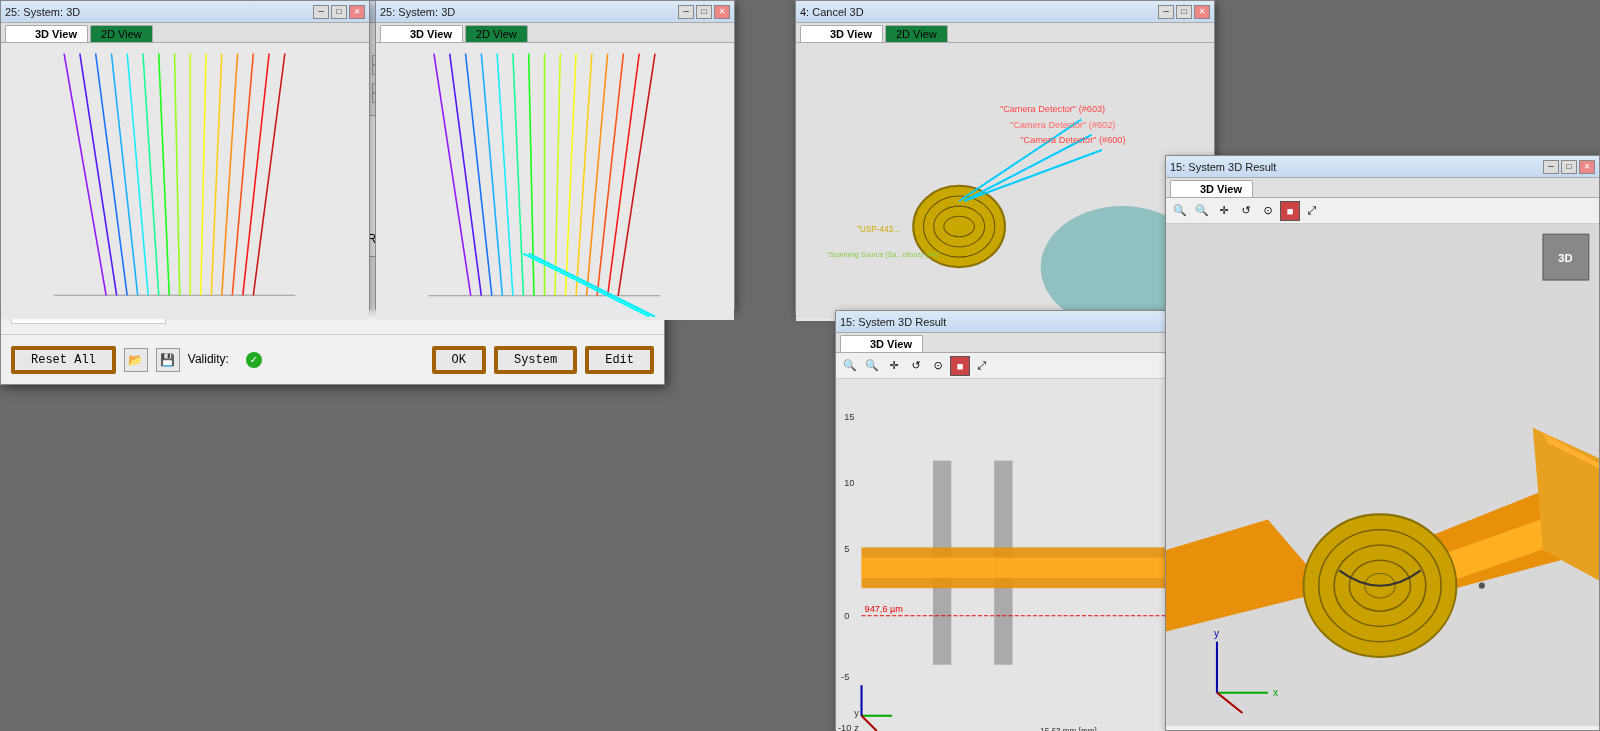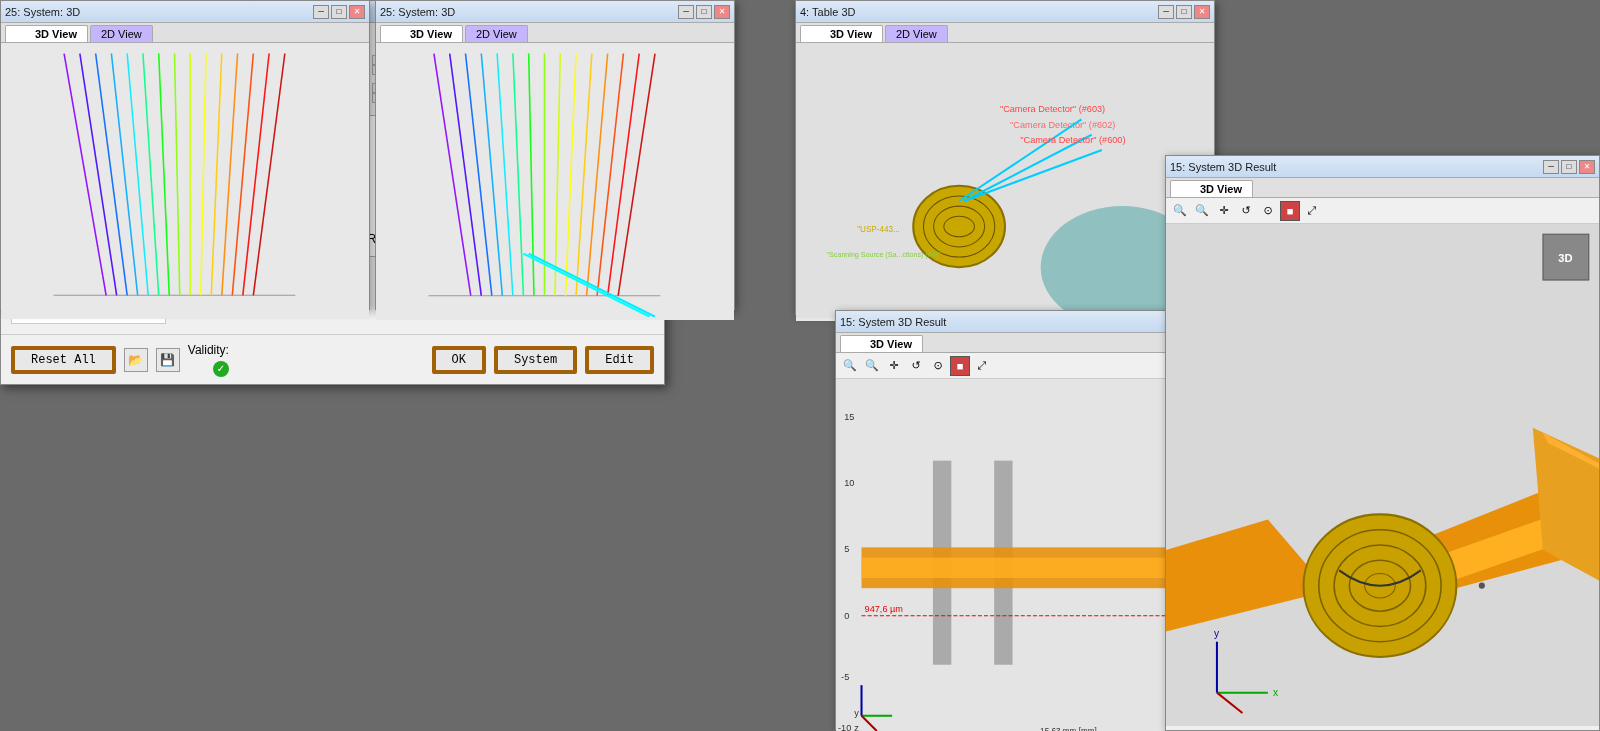--- a/index.html
+++ b/index.html
@@ -54,21 +54,21 @@
     .title-btn.close { background: #e88; color: #fff; }
     .tab-bar {
       display: flex;
       background: #e0e0e0;
       border-bottom: 1px solid #aaa;
       padding: 2px 4px 0;
       gap: 2px;
     }
     .tab {
       padding: 2px 10px;
-      background: #c4b5fd;
+      background: #15803d;
       border: 1px solid #aaa;
       border-bottom: none;
       font-size: 11px;
       cursor: pointer;
       border-radius: 2px 2px 0 0;
     }
     .tab.active {
       background: #fff;
       font-weight: bold;
       padding-left: 29px;
@@ -242,24 +242,23 @@
       padding: 3px 16px;
       border: 4px solid #a16207;
       background: #e8e8e8;
       font-size: 12px;
       cursor: pointer;
       border-radius: 2px;
       font-family: Liberation Mono, monospace;
     }
     .validity-area {
       display: flex;
-      align-items: flex-end;
-      gap: 4px;
-      font-size: 12px;
-      flex-direction: column;
+      align-items: flex-start;
+      gap: 17px;
+      font-size: 12px;
     }
     .validity-icon {
       width: 16px;
       height: 16px;
       background: #2a2;
       border-radius: 50%;
       display: flex;
       align-items: center;
       justify-content: center;
       color: white;
@@ -404,21 +403,21 @@
       </g>
 
       <line x1="140" y1="200" x2="260" y2="260" stroke="#00FFFF" stroke-width="2"></line>
       <line x1="145" y1="200" x2="265" y2="260" stroke="#00EEFF" stroke-width="2"></line>
     </svg>
   </div>
 </div>
 
 <div class="window" id="win3">
   <div class="title-bar">
-    <span class="title-bar-text">4: Table 3D</span>
+    <span class="title-bar-text">4: Cancel 3D</span>
     <div class="title-bar-controls">
       <div class="title-btn">─</div>
       <div class="title-btn">□</div>
       <div class="title-btn close">✕</div>
     </div>
   </div>
   <div class="tab-bar">
     <div class="tab active">3D View</div>
     <div class="tab">2D View</div>
   </div>

